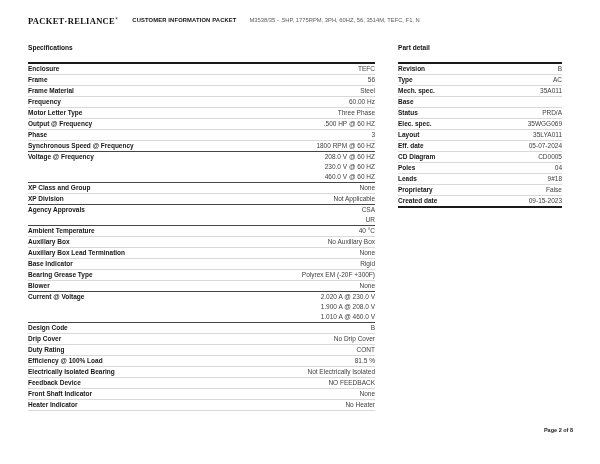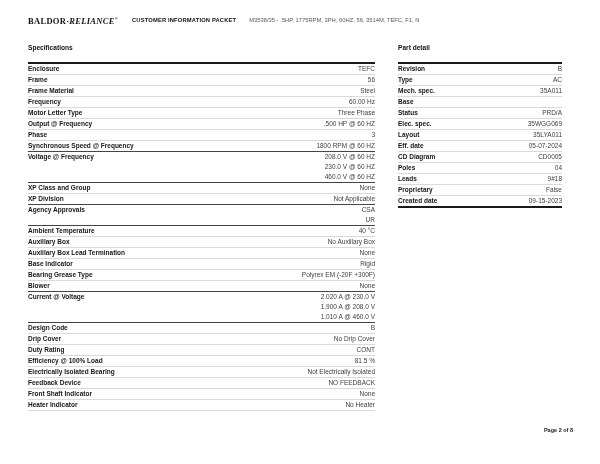--- a/index.html
+++ b/index.html
@@ -5,21 +5,21 @@
   html,body { margin:0; padding:0; background:#ffffff; }
   .page {
     position:relative; width:600px; height:464px; background:#ffffff;
     font-family:"Liberation Sans", sans-serif; color:#1a1a1a; overflow:hidden;
   }
   .header { display:flex; align-items:center; padding:14px 28px 0 28px; }
   .logo {
     font-family:"Liberation Serif", serif; font-weight:bold; font-size:8.5px;
     letter-spacing:0.3px; white-space:nowrap; line-height:10px; color:#111;
   }
-  .logo .reliance { font-style:italic; }
+  .logo .reliance { }
   .logo sup { font-size:4px; vertical-align:super; }
   .packet-title {
     font-size:5.8px; font-weight:bold; margin-left:14px; letter-spacing:0.15px;
     white-space:nowrap; line-height:10px; color:#111;
   }
   .model-line { font-size:5.8px; color:#5a5a5a; margin-left:13px; white-space:nowrap; line-height:10px; }
   .main { display:flex; padding-left:28px; margin-top:18px; }
   .col-left { width:347px; flex:0 0 auto; }
   .col-right { width:164px; flex:0 0 auto; margin-left:23px; }
   .section-title { font-size:6.6px; font-weight:bold; margin:0 0 10px 0; line-height:8px; color:#111; }
@@ -42,21 +42,21 @@
     position:absolute; top:427px; right:27px; font-size:5.5px; font-weight:bold;
     color:#1a1a1a; line-height:7px;
   }
 </style>
 </head>
 <body>
 
 <div class="page">
 
   <div class="header">
-    <div class="logo"><span>BALDOR</span><span>·</span><span class="reliance">RELIANCE</span><sup>®</sup></div>
+    <div class="logo"><span>PACKET</span><span>·</span><span class="reliance">RELIANCE</span><sup>®</sup></div>
     <div class="packet-title">CUSTOMER INFORMATION PACKET</div>
     <div class="model-line">M3538/35 - .5HP, 1775RPM, 3PH, 60HZ, 56, 3514M, TEFC, F1, N</div>
   </div>
 
   <div class="main">
     <section class="col-left">
       <h2 class="section-title">Specifications</h2>
       <div class="table" id="spec-table">
           <div class="row">
             <div class="cell-label">Enclosure</div>

